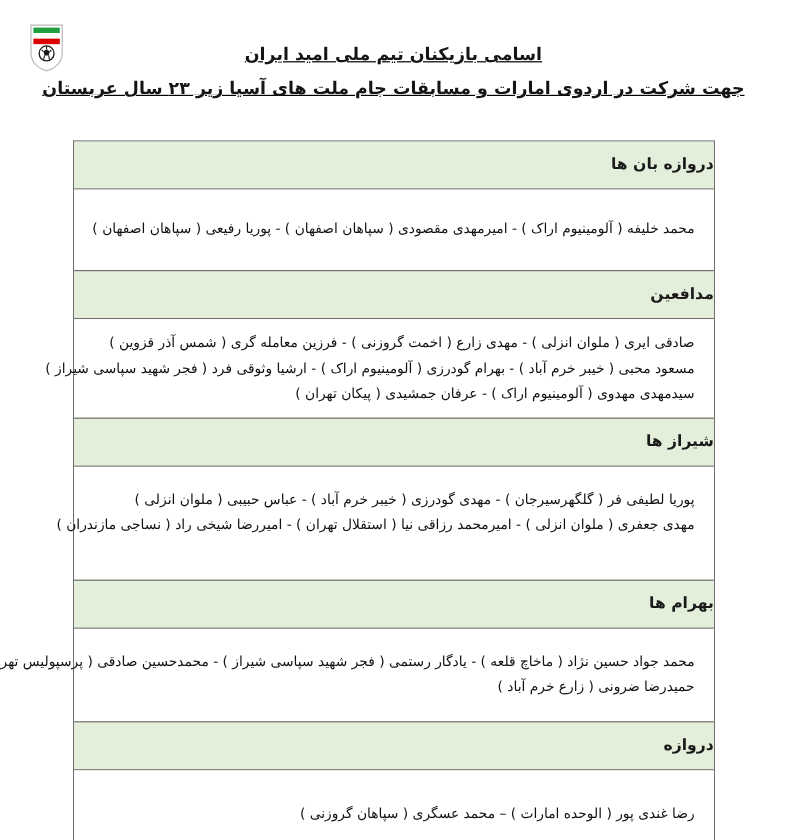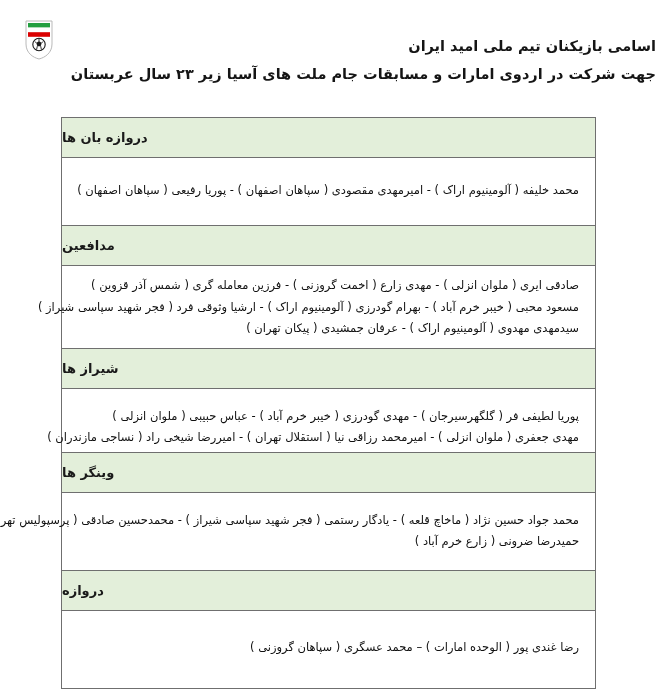--- a/index.html
+++ b/index.html
@@ -34,21 +34,23 @@
     position: relative;
     width: 100%;
     height: 100%;
   }
 
   .title-block {
     position: absolute;
     top: 18px;
     right: 0;
     left: 0;
+    text-align: center;
     direction: rtl;
+    text-decoration: underline;
   }
 
   .title-line {
     font-size: 14.5px;
     font-weight: bold;
     color: #151515;
     line-height: 1.95;
     letter-spacing: 0;
     white-space: nowrap;
   }
@@ -74,21 +76,21 @@
   }
 
   .group {
     display: block;
   }
 
   .group-header {
     background: #e3efda;
     border-bottom: 1px solid #6f6f6f;
     border-top: 1px solid #6f6f6f;
-    text-align: left;
+    text-align: right;
     font-size: 13px;
     font-weight: bold;
     color: #1a1a1a;
     padding: 12px 0 12px 0;
     direction: rtl;
   }
 
   .group:first-child > .group-header {
     border-top: none;
   }
@@ -104,21 +106,21 @@
     font-size: 11.5px;
     color: #111111;
     line-height: 1.85;
     white-space: nowrap;
     direction: rtl;
   }
 
   
   .group-body.gk      { padding-top: 22px; padding-bottom: 24px; }
   .group-body.def     { padding-top: 9px;  padding-bottom: 9px;  }
-  .group-body.mid     { padding-top: 17px; padding-bottom: 3px; }
+  .group-body.mid     { padding-top: 17px; padding-bottom: 34px; }
   .group-body.wing    { padding-top: 17px; padding-bottom: 18px; }
   .group-body.fwd     { padding-top: 26px; padding-bottom: 30px; }
 </style>
 </head>
 <body>
 
 <div class="page">
 
   <div class="header">
     <div class="header-inner">
@@ -163,21 +165,21 @@
 
     <div class="group">
       <div class="group-header">شیراز ها</div>
       <div class="group-body mid">
         <div class="player-line">پوریا لطیفی فر ( گلگهرسیرجان ) -  مهدی گودرزی ( خیبر خرم آباد ) -  عباس حبیبی ( ملوان انزلی )</div>
         <div class="player-line">مهدی جعفری ( ملوان انزلی ) -  امیرمحمد رزاقی نیا ( استقلال تهران ) -  امیررضا شیخی راد ( نساجی مازندران )</div>
       </div>
     </div>
 
     <div class="group">
-      <div class="group-header">وینگر ها</div>
+      <div class="group-header">بهرام ها</div>
       <div class="group-body wing">
         <div class="player-line">محمد جواد حسین نژاد ( ماخاچ قلعه ) -  یادگار رستمی ( فجر شهید سپاسی شیراز ) - محمدحسین صادقی ( پرسپولیس تهران )</div>
         <div class="player-line">حمیدرضا ضرونی ( زارع خرم آباد )</div>
       </div>
     </div>
 
     <div class="group">
       <div class="group-header">دروازه</div>
       <div class="group-body fwd">
         <div class="player-line">رضا غندی پور ( الوحده امارات ) – محمد عسگری ( سپاهان گروزنی )</div>

